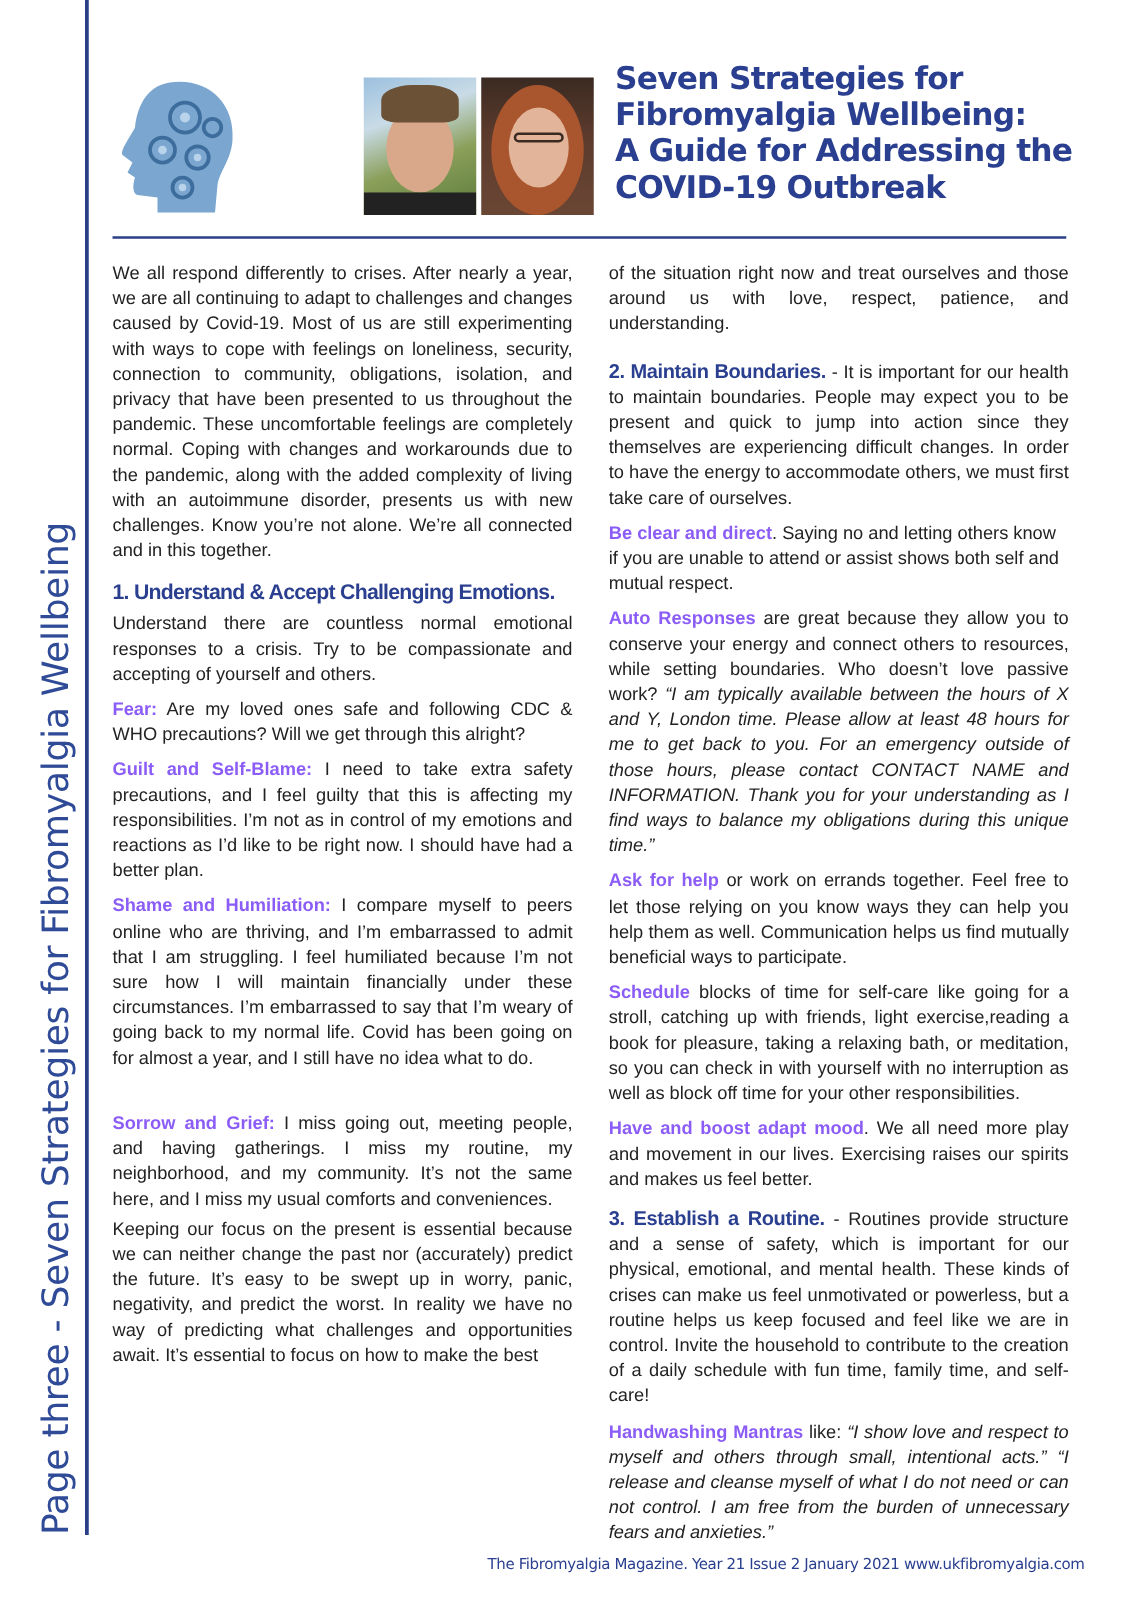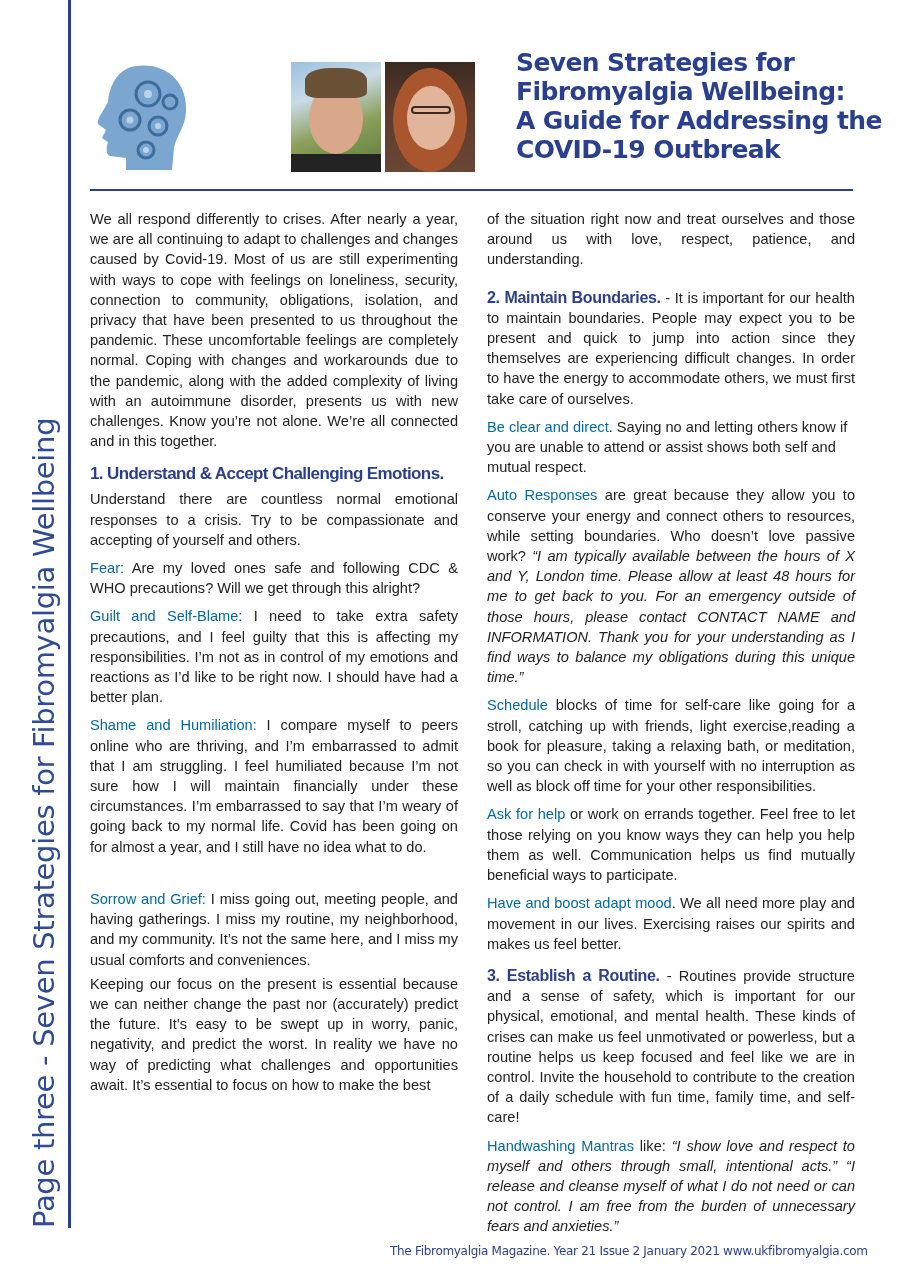--- a/index.html
+++ b/index.html
@@ -13,30 +13,30 @@
   .header-graphic { position:absolute; left:96px; top:60px; width:380px; height:115px; }
   .head-icon { position:absolute; left:0; top:2px; width:96px; height:110px; }
   .brand { position:absolute; left:100px; top:8px; width:90px; text-align:center; }
   .brand .mind { font-family:"DejaVu Sans", sans-serif; color:#22935a; font-size:26px; line-height:25px; letter-spacing:0.5px; font-weight:300; }
   .brand .by { font-size:10px; color:#444; margin-top:3px; line-height:12px; }
   .brand .names { font-size:10px; color:#444; line-height:13px; }
   .photo { position:absolute; top:2px; width:90px; height:110px; overflow:hidden; }
   .photo1 { left:195px; background:linear-gradient(160deg,#9cc0df 0%,#c9dbe6 30%,#8a9f5a 60%,#5b7a3a 100%); }
   .photo2 { left:289px; background:linear-gradient(180deg,#3a2a22 0%,#5b3a2c 40%,#6a4634 100%); }
   .face { position:absolute; border-radius:50%; }
-  .title { position:absolute; left:516px; top:48px; width:380px;
+  .title { position:absolute; left:492px; top:48px; width:380px;
            font-family:"DejaVu Sans", sans-serif; font-weight:bold; color:#2a3f8f;
            font-size:25px; line-height:29px; letter-spacing:-0.6px; }
   .hrule { position:absolute; left:90px; top:189px; width:763px; height:2px; background:#2b3f88; }
   .col { position:absolute; top:209px; width:368px; font-size:14.6px; line-height:20.2px;
          text-align:justify; font-family:"Liberation Sans", sans-serif; color:#222; }
   .col-left { left:90px; }
   .col-right { left:487px; }
   .col p { margin:0 0 8px 0; }
-  .col b { font-weight:normal; color:#0369a1; }
+  .col b { font-weight:bold; color:#8b5cf6; }
   .col i { font-style:italic; }
   .sec-head { color:#2a3f8f; font-weight:bold; font-size:16px; letter-spacing:-0.3px; }
   .h1 { display:block; margin:12px 0 4px 0; font-size:17px; letter-spacing:-0.6px; color:#2a3f8f; font-weight:bold; line-height:22px; text-align:left;}
   .gap { height:10px; }
   .footer { position:absolute; left:390px; top:1244px; width:465px; text-align:right;
             font-size:12px; color:#2a3f8f; font-family:"DejaVu Sans", sans-serif; letter-spacing:-0.3px; white-space:nowrap; }
 </style>
 </head>
 <body>
 
@@ -91,21 +91,21 @@
   <p style="margin-bottom:4px;margin-top:32px;"><b>Sorrow and Grief:</b><span> I miss going out, meeting people, and having gatherings. I miss my routine, my neighborhood, and my community. It’s not the same here, and I miss my usual comforts and conveniences.</span></p>
   <p>Keeping our focus on the present is essential because we can neither change the past nor (accurately) predict the future. It’s easy to be swept up in worry, panic, negativity, and predict the worst.  In reality we have no way of predicting what challenges and opportunities await. It’s essential to focus on how to make the best</p>
 </div>
 
 <div class="col col-right">
   <p>of the situation right now and treat ourselves and those around us with love, respect, patience, and understanding.</p>
   <div class="gap"></div>
   <p><span class="sec-head">2. Maintain Boundaries.</span><span> - It is important for our health to maintain boundaries. People may expect you to be present and quick to jump into action since they themselves are experiencing difficult changes. In order to have the energy to accommodate others, we must first take care of ourselves.</span></p>
   <p style="text-align:left;"><b>Be clear and direct</b><span>. Saying no and letting others know if you are unable to attend or assist shows both self and mutual respect.</span></p>
   <p><b>Auto Responses</b><span> are great because they allow you to conserve your energy and connect others to resources, while setting boundaries. Who doesn’t love passive work?  </span><i>“I am typically available between the hours of X and Y, London time. Please allow at least 48 hours for me to get back to you. For an emergency outside of  those hours, please contact CONTACT NAME and INFORMATION. Thank you for your understanding as I find ways to balance my obligations during this unique time.”</i></p>
+  <p><b>Ask for help</b><span> or work on errands together. Feel free to let those relying on you know ways they can help you help them as well. Communication helps us find mutually beneficial ways to participate.</span></p>
   <p><b>Schedule</b><span> blocks of time for self-care like going for a stroll, catching up with friends, light exercise,reading a book for pleasure, taking a relaxing bath, or meditation, so you can check in with yourself with no interruption as well as block off time for your other responsibilities.</span></p>
-  <p><b>Ask for help</b><span> or work on errands together. Feel free to let those relying on you know ways they can help you help them as well. Communication helps us find mutually beneficial ways to participate.</span></p>
   <p><b>Have and boost adapt mood</b><span>. We all need more play and movement in our lives. Exercising raises our spirits and makes us feel better.</span></p>
   <div style="height:4px;"></div>
   <p><span class="sec-head">3. Establish a Routine.</span><span> - Routines provide structure and a sense of safety, which is important for our physical, emotional, and mental health. These kinds of crises can make us feel unmotivated or powerless, but a routine helps us keep focused and feel like we are in control. Invite the household to contribute to the creation of a daily schedule with fun time, family time, and self-care!</span></p>
   <p><b>Handwashing Mantras</b><span> like: </span><i>“I show love and respect to myself and others through small, intentional acts.” “I release and cleanse myself of what I do not need or can not control. I am free from the burden of unnecessary fears and anxieties.”</i></p>
 </div>
 
 <div class="footer">The Fibromyalgia Magazine. Year 21  Issue 2  January 2021  www.ukfibromyalgia.com</div>
 
 </body></html>

